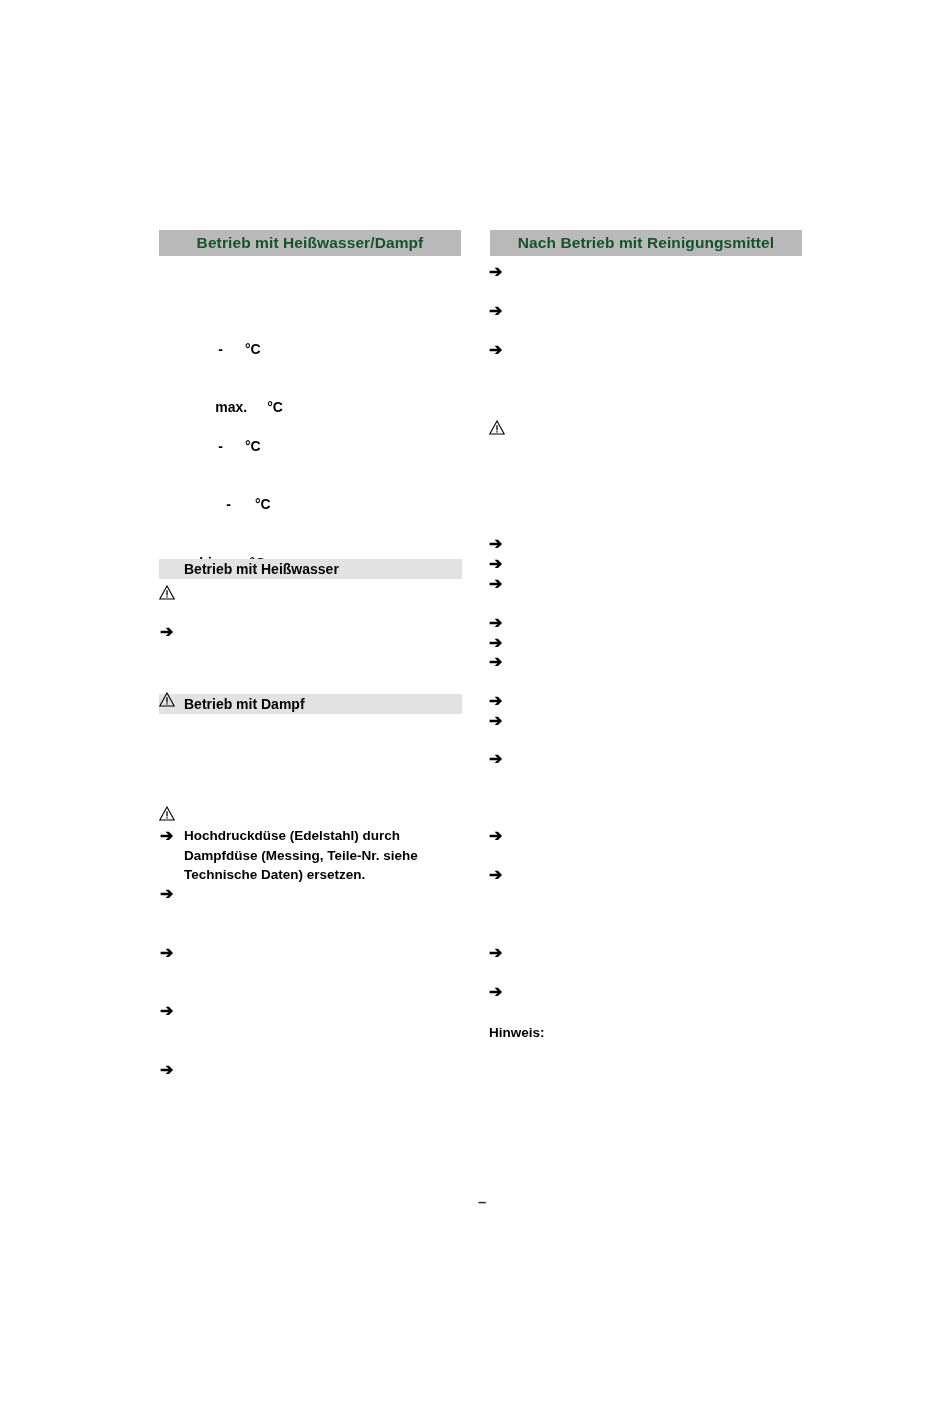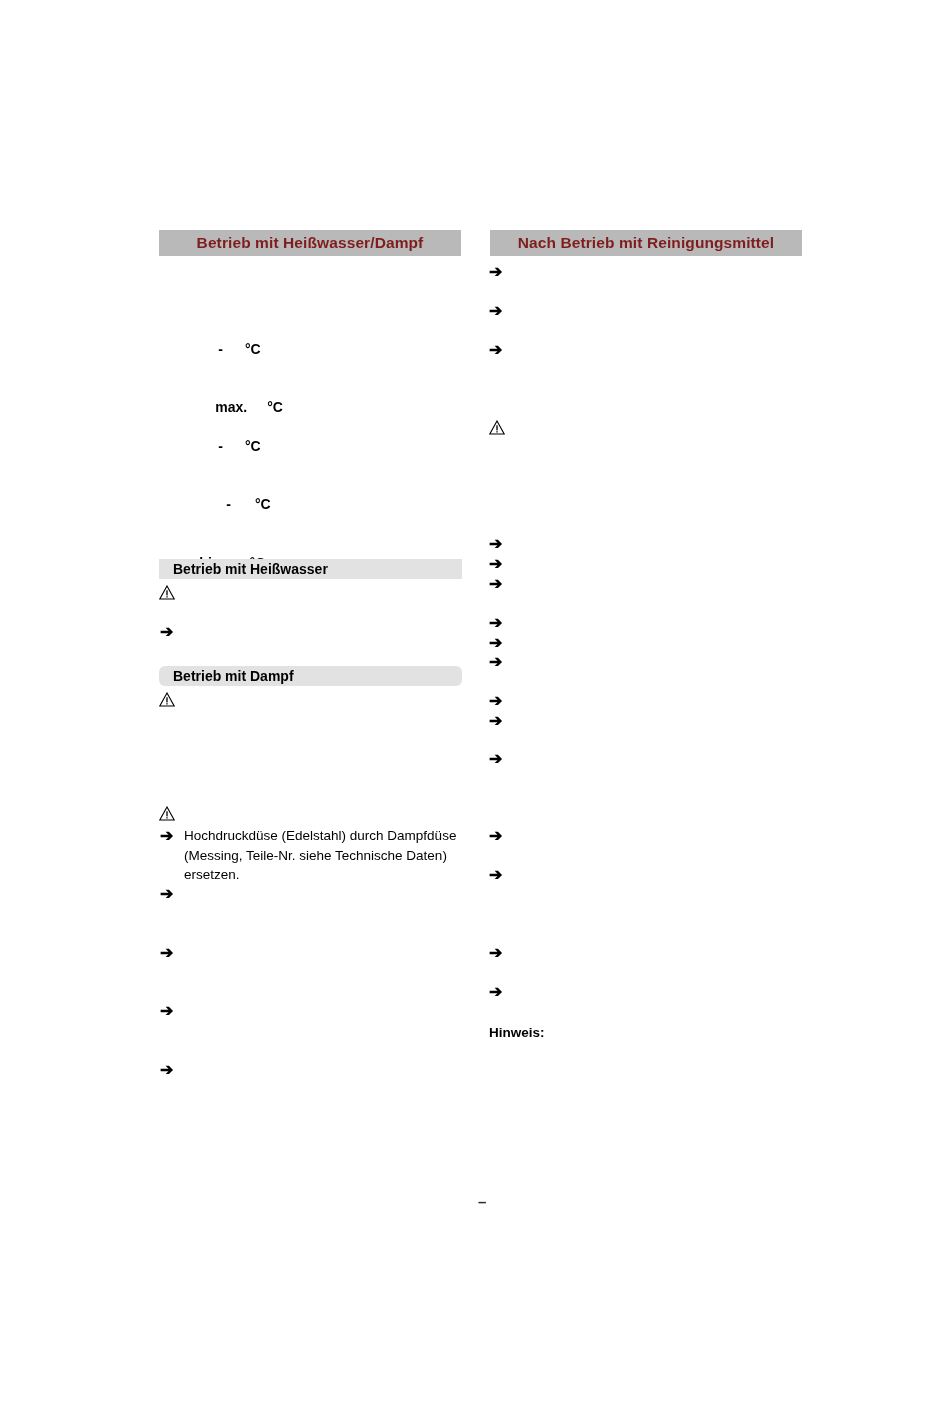--- a/index.html
+++ b/index.html
@@ -37,35 +37,35 @@
   
   .sec-head {
     position: absolute;
     background: #b9b9b9;
     text-align: center;
     font-weight: bold;
     font-size: 15.5px;
     line-height: 26px;
     height: 26px;
     letter-spacing: 0.1px;
-    color: #7f1d1d;
+    color: #14532d;
   }
   .sec-head.left  { left: 9px;  width: 302px; }
   .sec-head.right { left: 8px;  width: 312px; }
 
   
   .sub-head {
     position: absolute;
     background: #e2e2e2;
     text-align: left;
     font-weight: bold;
     font-size: 14px;
     line-height: 20px;
     height: 20px;
-    padding-left: 14px;
+    padding-left: 25px;
     box-sizing: border-box;
     left: 9px;
     width: 303px;
     color: #000;
   }
 
   
   .arrow {
     position: absolute;
     left: 10px;
@@ -83,21 +83,21 @@
     width: 16px;
     height: 15px;
   }
   .warn.r { left: 7px; }
   .warn svg { display: block; }
 
   
   .body-text {
     position: absolute;
     font-size: 13.5px;
-    font-weight: normal;
+    font-weight: bold;
     line-height: 19.5px;
     color: #000;
     white-space: pre-line;
   }
 
   
   .temp-row {
     position: absolute;
     font-size: 14px;
     font-weight: bold;
@@ -156,21 +156,21 @@
     <div class="warn" style="top:585px;">
       <svg width="16" height="15" viewBox="0 0 16 15" xmlns="http://www.w3.org/2000/svg">
         <polygon points="8,1 15.2,14 0.8,14" fill="none" stroke="#000" stroke-width="1.1"></polygon>
         <rect x="7.35" y="5.3" width="1.3" height="5.1" fill="#000"></rect>
         <rect x="7.35" y="11.2" width="1.3" height="1.3" fill="#000"></rect>
       </svg>
     </div>
 
     <div class="arrow" style="top:624px;">➔</div>
 
-    <div class="sub-head" style="top:666px;border-radius:6px;">Betrieb mit Dampf</div>
+    <div class="sub-head" style="top:694px;">Betrieb mit Dampf</div>
 
     <div class="warn" style="top:692px;">
       <svg width="16" height="15" viewBox="0 0 16 15" xmlns="http://www.w3.org/2000/svg">
         <polygon points="8,1 15.2,14 0.8,14" fill="none" stroke="#000" stroke-width="1.1"></polygon>
         <rect x="7.35" y="5.3" width="1.3" height="5.1" fill="#000"></rect>
         <rect x="7.35" y="11.2" width="1.3" height="1.3" fill="#000"></rect>
       </svg>
     </div>
 
     <div class="warn" style="top:806px;">

